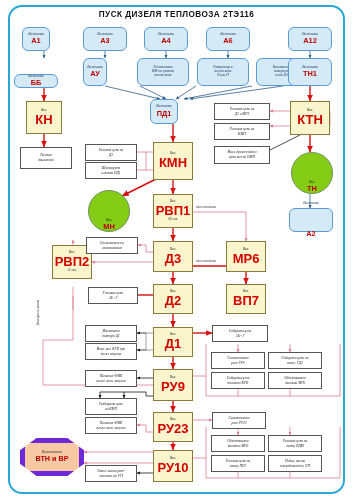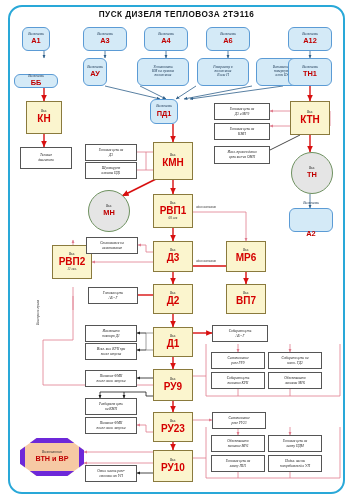--- a/index.html
+++ b/index.html
@@ -23,25 +23,25 @@
   
   .blue{background:#d4eaf7;border:1px solid #5b9bd5;border-radius:6px;}
   .blue .cap{font-size:3.6px;font-style:italic;color:#16324f;}
   .blue .big{font-family:"Liberation Sans", sans-serif;
              font-size:7.4px;font-weight:bold;color:#c00000;margin-top:.5px;}
 
   
   .yellow{background:#fbf5ce;border:1px solid #8a7a3d;}
   .yellow .cap{font-size:3.5px;font-style:italic;color:#2a2a2a;}
   .yellow .big{font-family:"Liberation Sans", sans-serif;
-               font-size:10px;font-weight:bold;color:#d40000;margin-top:.5px;}
+               font-size:13px;font-weight:bold;color:#d40000;margin-top:.5px;}
   .yellow .sub{font-size:3.4px;font-style:italic;color:#333;margin-top:.5px;}
 
   
-  .green{background:#e5e5e5;border:1px solid #6e9160;border-radius:50%;}
+  .green{background:#84cc16;border:1px solid #6e9160;border-radius:50%;justify-content:flex-end;}
   .green .cap{font-size:3.5px;font-style:italic;color:#2a2a2a;}
   .green .big{font-family:"Liberation Sans", sans-serif;
               font-size:7.4px;font-weight:bold;color:#c00000;margin-top:.5px;}
 
   
   .note{background:#ffffff;border:1px solid #555;}
   .note span{display:block;font-size:3.5px;font-style:italic;color:#1b1b1b;
              line-height:1.3;padding:0 1px;}
 
   

